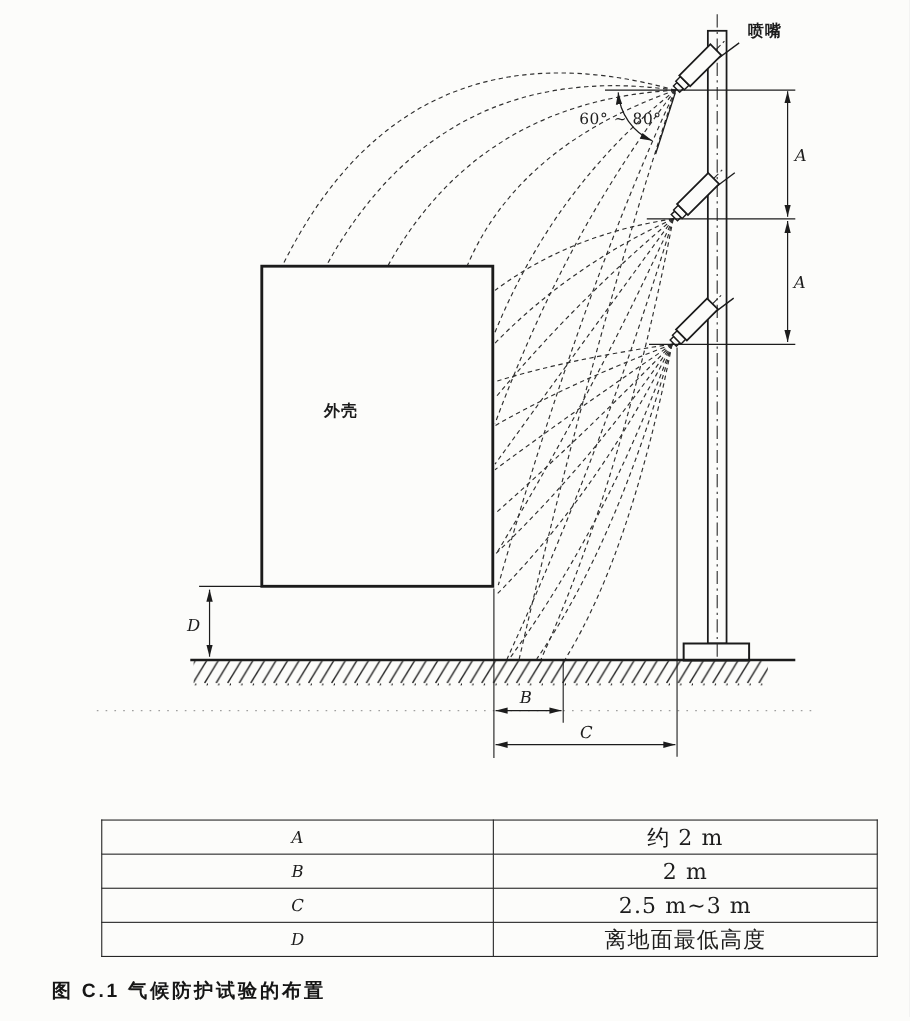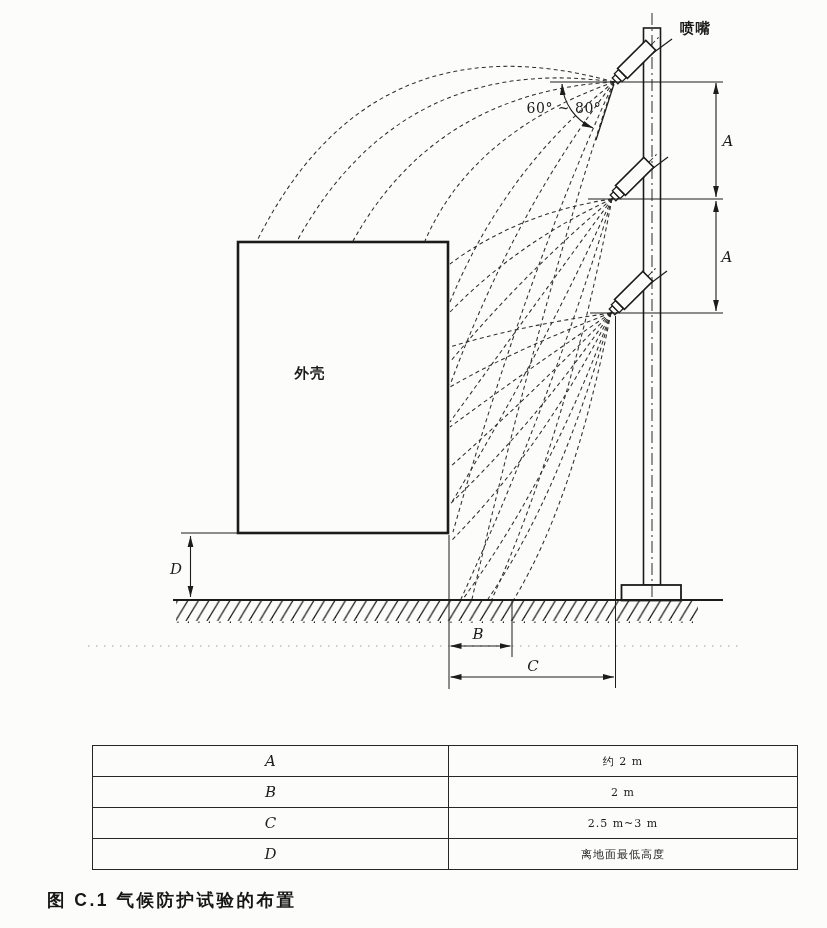--- a/index.html
+++ b/index.html
@@ -20,21 +20,21 @@
   .dim-table{
     position:absolute;left:92px;top:745px;width:706px;height:123px;
     border-collapse:collapse;table-layout:fixed;
   }
   .dim-table td{
     border:1px solid #262626;text-align:center;vertical-align:middle;
     padding:0;height:30px;
   }
   .dim-table{border:1.6px solid #1a1a1a;}
   .dim-table .c1{width:355px;font-family:"DejaVu Serif",serif;font-style:italic;font-size:15px;}
-  .dim-table .c2{font-family:"DejaVu Serif",serif;font-size:11px;letter-spacing:1px;}
+  .dim-table .c2{font-family:"DejaVu Serif",serif;font-size:20px;letter-spacing:1px;}
 
   .figure-caption{
     position:absolute;left:47px;top:888px;width:766px;text-align:left;
     font-size:17.5px;font-weight:700;letter-spacing:2.5px;color:#161616;
   }
 </style>
 </head>
 <body>
 
 <div class="page">

